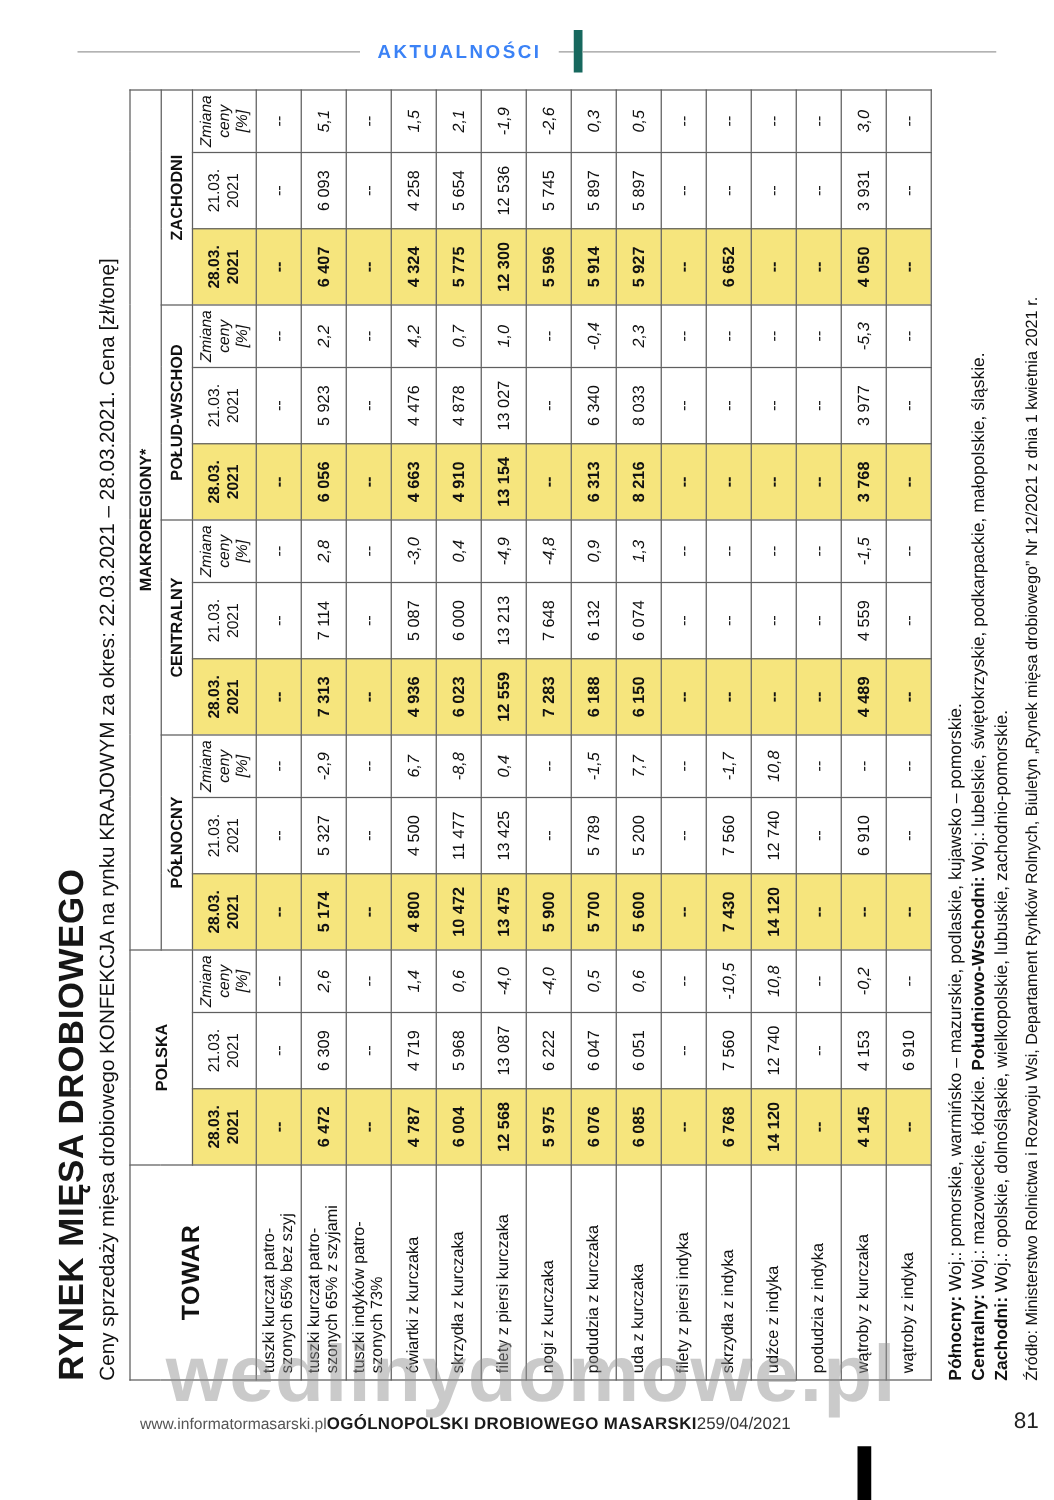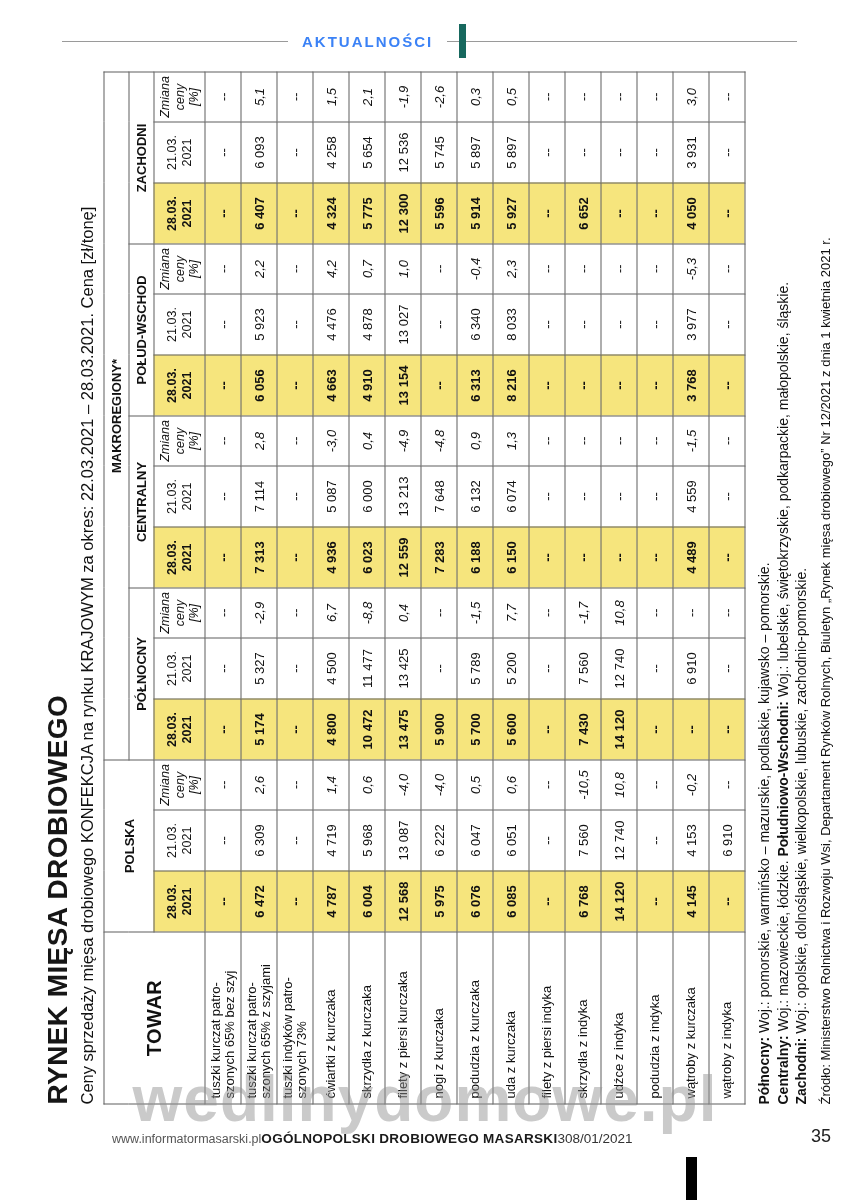--- a/index.html
+++ b/index.html
@@ -422,16 +422,16 @@
       <div><b>Zachodni:</b><span> Woj.: opolskie, dolnośląskie, wielkopolskie, lubuskie, zachodnio-pomorskie.</span></div>
     </div>
   <div class="source">Źródło: Ministerstwo Rolnictwa i Rozwoju Wsi, Departament Rynków Rolnych, Biuletyn „Rynek mięsa drobiowego” Nr 12/2021 z dnia 1 kwietnia 2021 r.</div>
 </div>
 
 <div class="watermark">wedlinydomowe.pl</div>
 
 <div class="footer">
   <span class="site">www.informatormasarski.pl</span>
   <span class="mag">OGÓLNOPOLSKI DROBIOWEGO MASARSKI</span>
-  <span class="issue">308/01/2021</span>
+  <span class="issue">259/04/2021</span>
 </div>
-<div class="pagenum">35</div>
+<div class="pagenum">81</div>
 <div class="corner-mark"></div>
 
 </body></html>

